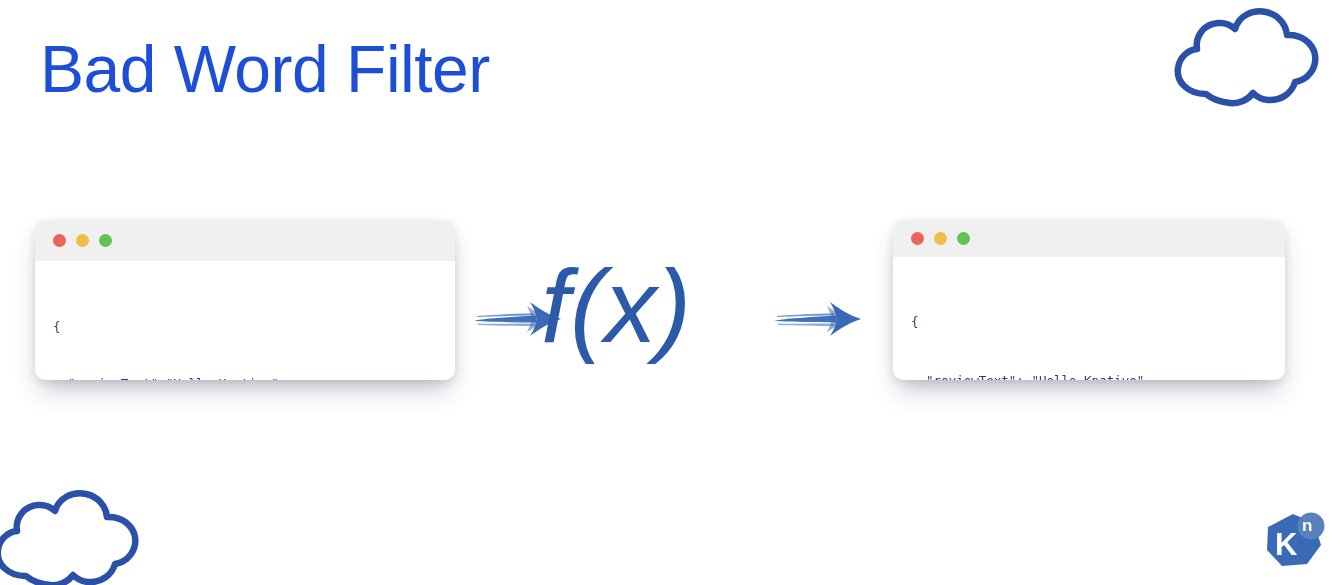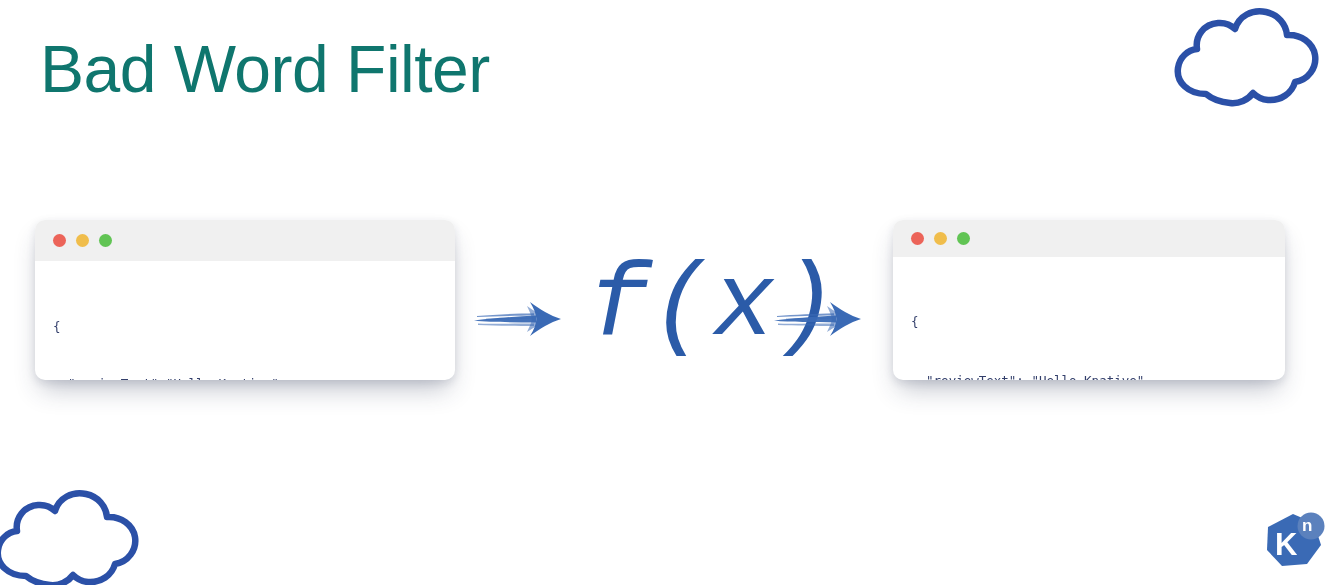--- a/index.html
+++ b/index.html
@@ -18,21 +18,21 @@
 
   
   .slide-title {
     position: absolute;
     left: 40px;
     top: 33px;
     font-family: "Liberation Sans", sans-serif;
     font-size: 66px;
     font-weight: 400;
     letter-spacing: -0.5px;
-    color: #0f766e;
+    color: #1d4ed8;
     line-height: 1.1;
     white-space: nowrap;
   }
 
   
   .cloud {
     position: absolute;
   }
   .cloud-top-right { left: 1168px; top: 6px; }
   .cloud-bottom-left { left: -12px; top: 486px; }
@@ -81,23 +81,23 @@
   .code-window.right .code-body {
     padding: 16px 0 0 18px;
     font-size: 12.5px;
     line-height: 19.5px;
   }
   .code-line { white-space: pre; }
 
   
   .fx {
     position: absolute;
-    left: 588px;
+    left: 541px;
     top: 254px;
-    font-family: Liberation Mono, monospace;
+    font-family: Liberation Sans, sans-serif;
     font-style: italic;
     font-size: 104px;
     font-weight: 400;
     color: #2b5ba8;
     line-height: 1;
     white-space: nowrap;
   }
 
   
   .arrow { position: absolute; }

